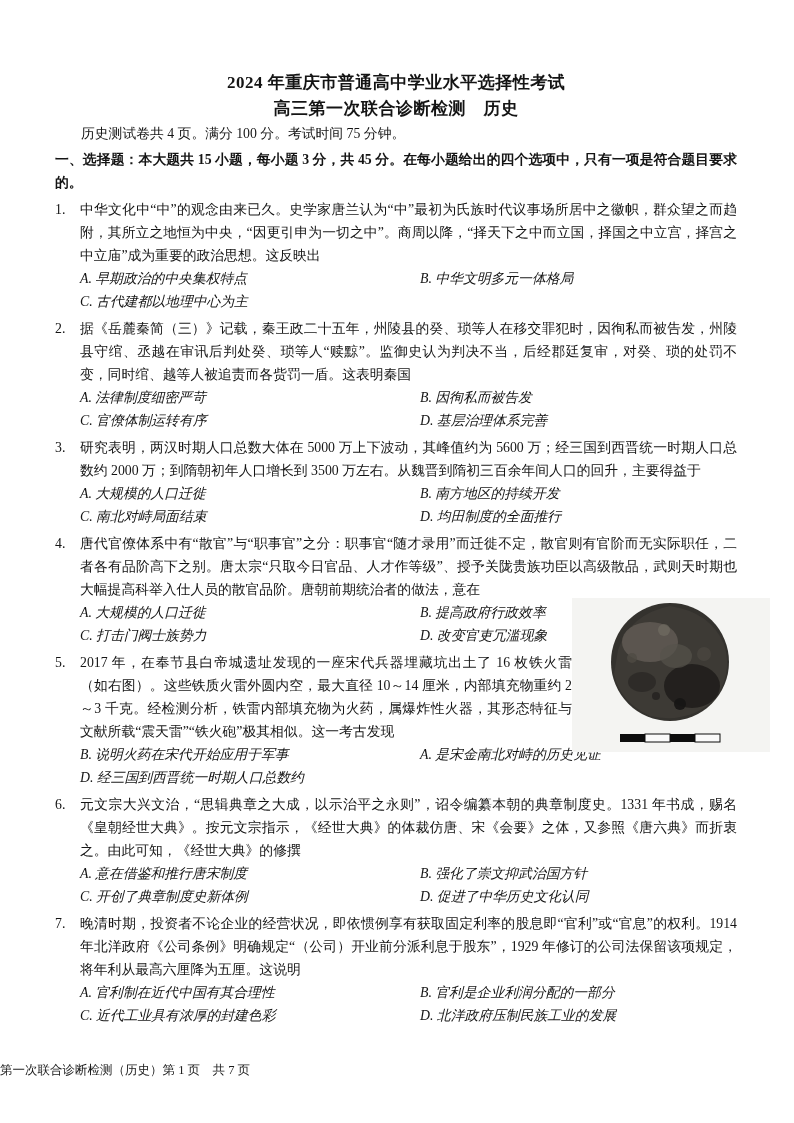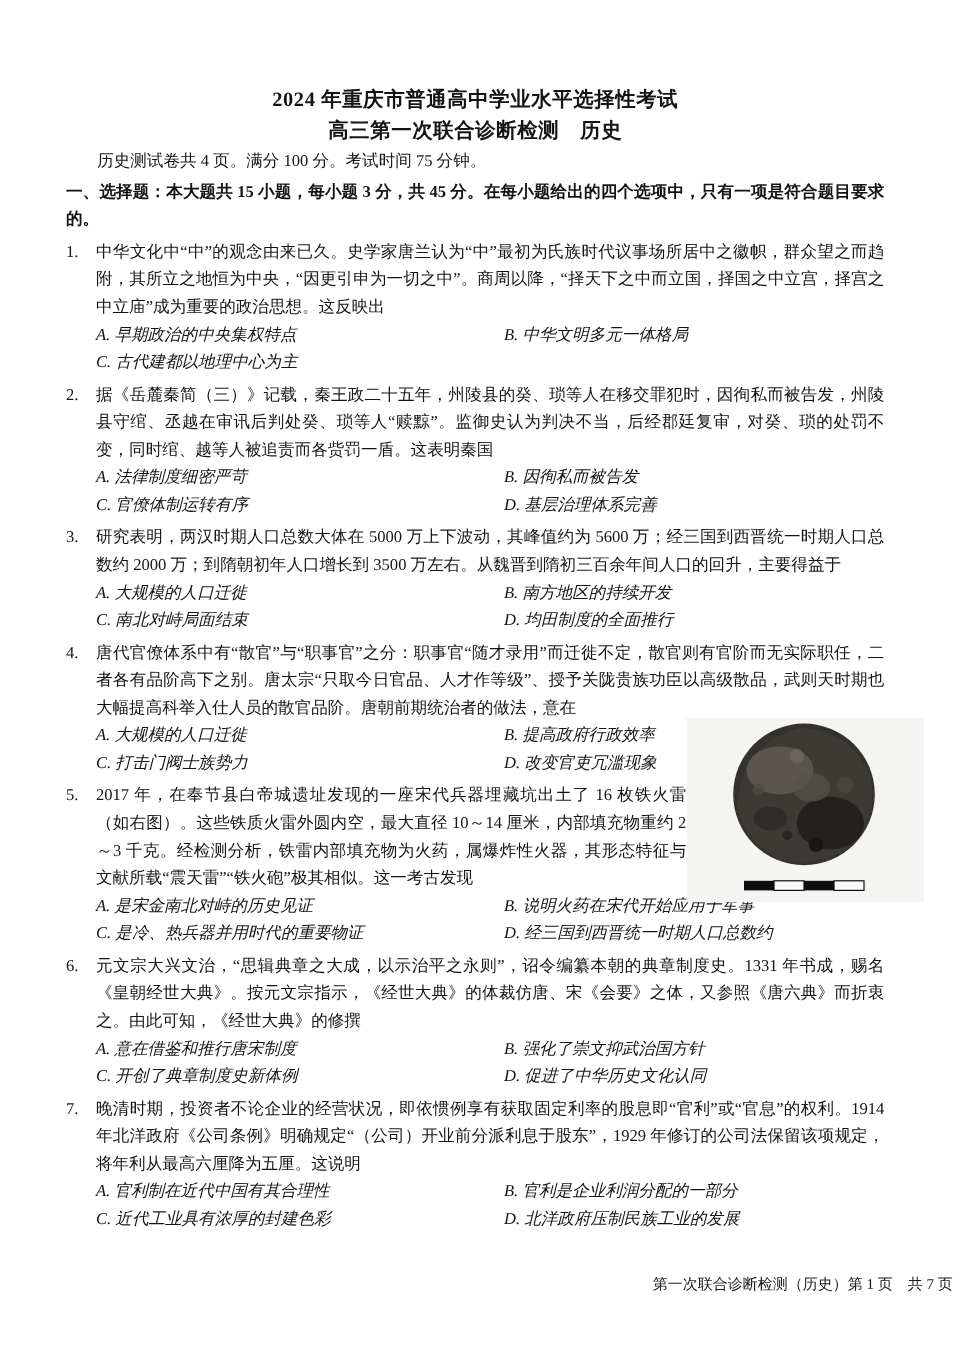--- a/index.html
+++ b/index.html
@@ -58,21 +58,21 @@
     top: 598px;
     left: 572px;
     width: 198px;
     height: 154px;
   }
   .footer {
     position: absolute;
     left: 0;
     right: 0;
     bottom: 44px;
-    text-align: right;
+    text-align: left;
     font-size: 12.5px;
     color: #1a1a1a;
   }
 </style>
 </head>
 <body>
 
 <div class="page">
 
   <div class="title">2024 年重庆市普通高中学业水平选择性考试</div>
@@ -131,23 +131,22 @@
         <span>D. 改变官吏冗滥现象</span>
       </div>
     </div>
   </div>
 
   <div class="question">
     <span class="q-num">5.</span>
     <div class="q-body">
       <div class="q-stem narrow">2017 年，在奉节县白帝城遗址发现的一座宋代兵器埋藏坑出土了 16 枚铁火雷（如右图）。这些铁质火雷外圆内空，最大直径 10～14 厘米，内部填充物重约 2～3 千克。经检测分析，铁雷内部填充物为火药，属爆炸性火器，其形态特征与文献所载“震天雷”“铁火砲”极其相似。这一考古发现</div>
       <div class="options">
+        <span>B. 说明火药在宋代开始应用于军事</span>
         <span>A. 是宋金南北对峙的历史见证</span>
-        <span>B. 说明火药在宋代开始应用于军事</span>
-        <span>C. 是冷、热兵器并用时代的重要物证</span>
         <span>D. 经三国到西晋统一时期人口总数约</span>
       </div>
     </div>
   </div>
 
   <div class="question">
     <span class="q-num">6.</span>
     <div class="q-body">
       <div class="q-stem">元文宗大兴文治，“思辑典章之大成，以示治平之永则”，诏令编纂本朝的典章制度史。1331 年书成，赐名《皇朝经世大典》。按元文宗指示，《经世大典》的体裁仿唐、宋《会要》之体，又参照《唐六典》而折衷之。由此可知，《经世大典》的修撰</div>
       <div class="options">

